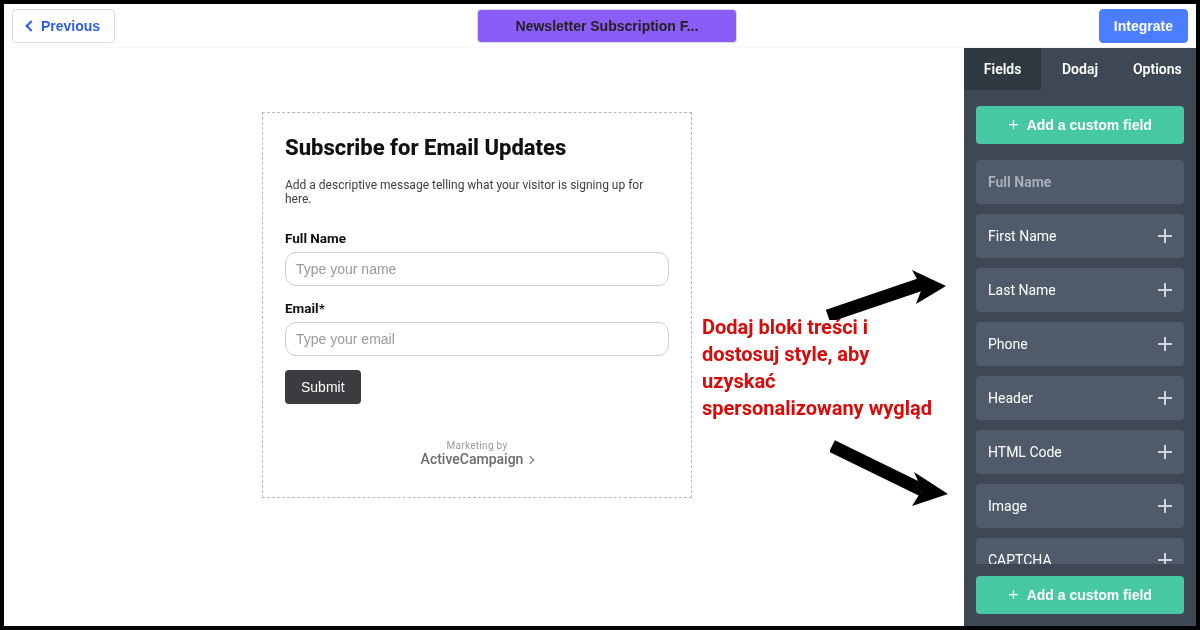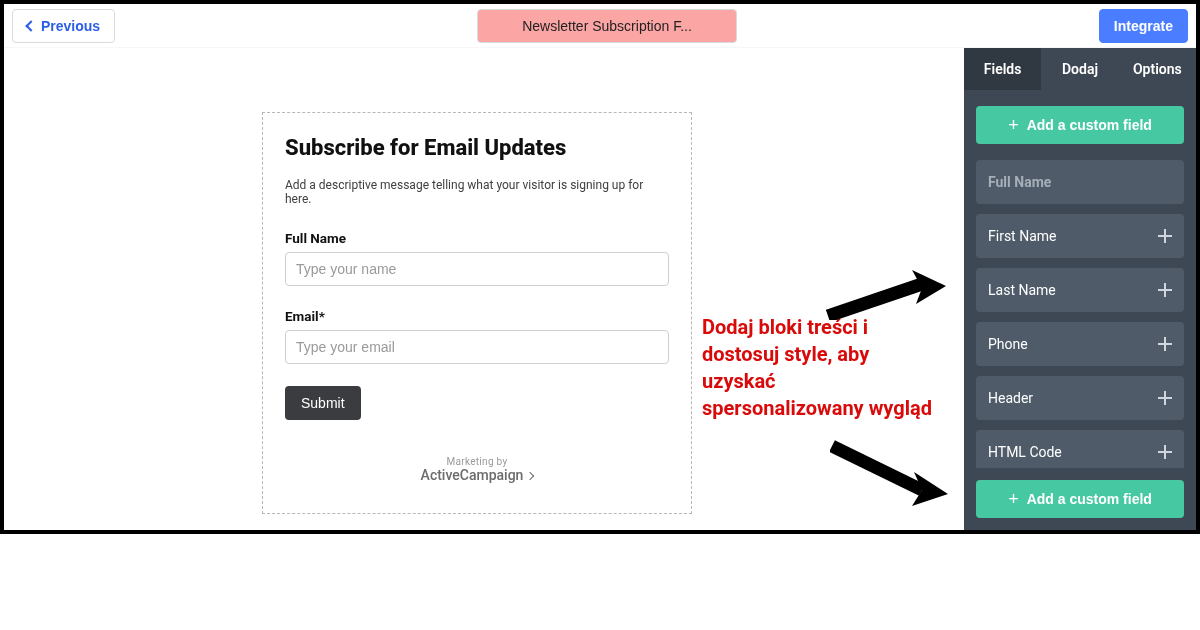--- a/index.html
+++ b/index.html
@@ -1,29 +1,29 @@
 <!DOCTYPE html>
 <html><head>
 <meta charset="utf-8">
 <style>
   * { box-sizing: border-box; }
   body { margin:0; font-family: -apple-system, BlinkMacSystemFont, "Segoe UI", Roboto, Arial, sans-serif; background:#fff;}
-  .frame { width:1200px; height:534px; border:4px solid #000; position:relative; overflow:hidden;}
+  .frame { width:1200px; height:630px; border:4px solid #000; position:relative; overflow:hidden;}
   .topbar { height:44px; display:flex; align-items:center; justify-content:space-between; padding:0 8px; border-bottom:1px solid rgba(0,0,0,0.03);}
   .tb-left, .tb-center, .tb-right { display:flex; align-items:center; gap:10px;}
   .btn { border:1px solid #d7dbe0; background:#fff; border-radius:4px; padding:8px 14px; font-size:14px; font-weight:600; cursor:pointer; color:#1d2129;}
   .btn.ghost-blue { color:#2b5de8; border-color:#d7dbe0; display:flex; align-items:center; gap:6px;}
-  .btn.center { color:#222; font-weight:400; min-width:260px; background:#fca5a5;}
+  .btn.center { color:#222; font-weight:700; min-width:260px; background:#8b5cf6;}
   .btn.primary { background:#4a7dff; border-color:#4a7dff; color:#fff;}
   .canvas { position:absolute; top:48px; left:0; right:232px; bottom:4px;}
   .form-card { position:absolute; top:60px; left:258px; width:430px; border:1px dashed #b7b7b7; padding:22px 22px 30px; }
   .form-card h2 { margin:0 0 18px; font-size:22px; font-weight:800; color:#111;}
   .desc { font-size:12px; color:#404040; margin-bottom:24px;}
   .flabel { font-size:13.5px; font-weight:700; margin-bottom:6px; color:#111;}
-  .tinput { width:100%; border:1px solid #cfcfcf; border-radius:4px; padding:8px 10px; font-size:14px; color:#333; margin-bottom:22px;}
+  .tinput { width:100%; border:1px solid #cfcfcf; border-radius:11px; padding:8px 10px; font-size:14px; color:#333; margin-bottom:14px;}
   .tinput::placeholder { color:#9a9a9a;}
   .submit { background:#3a3c3f; color:#fff; border:none; border-radius:4px; padding:9px 16px; font-size:14px; cursor:pointer;}
   .mkt { text-align:center; margin-top:36px;}
   .mkt .m1 { font-size:10px; color:#9a9a9a; letter-spacing:.3px;}
   .mkt .m2 { font-size:14px; color:#6b6b6b; font-weight:500;}
   .callout { position:absolute; top:262px; left:698px; width:240px; font-size:20px; font-weight:700; color:#d90a0a; line-height:1.35;}
   .side { position:absolute; top:44px; right:0; bottom:0; width:232px; background:#3e4854; display:flex; flex-direction:column;justify-content:space-between;}
   .tabs { display:flex;}
   .tab { flex:1; text-align:center; padding:13px 4px; color:#fff; font-size:14px; font-weight:600; cursor:pointer; background:#3e4854;}
   .tab.active { background:#303841;}

